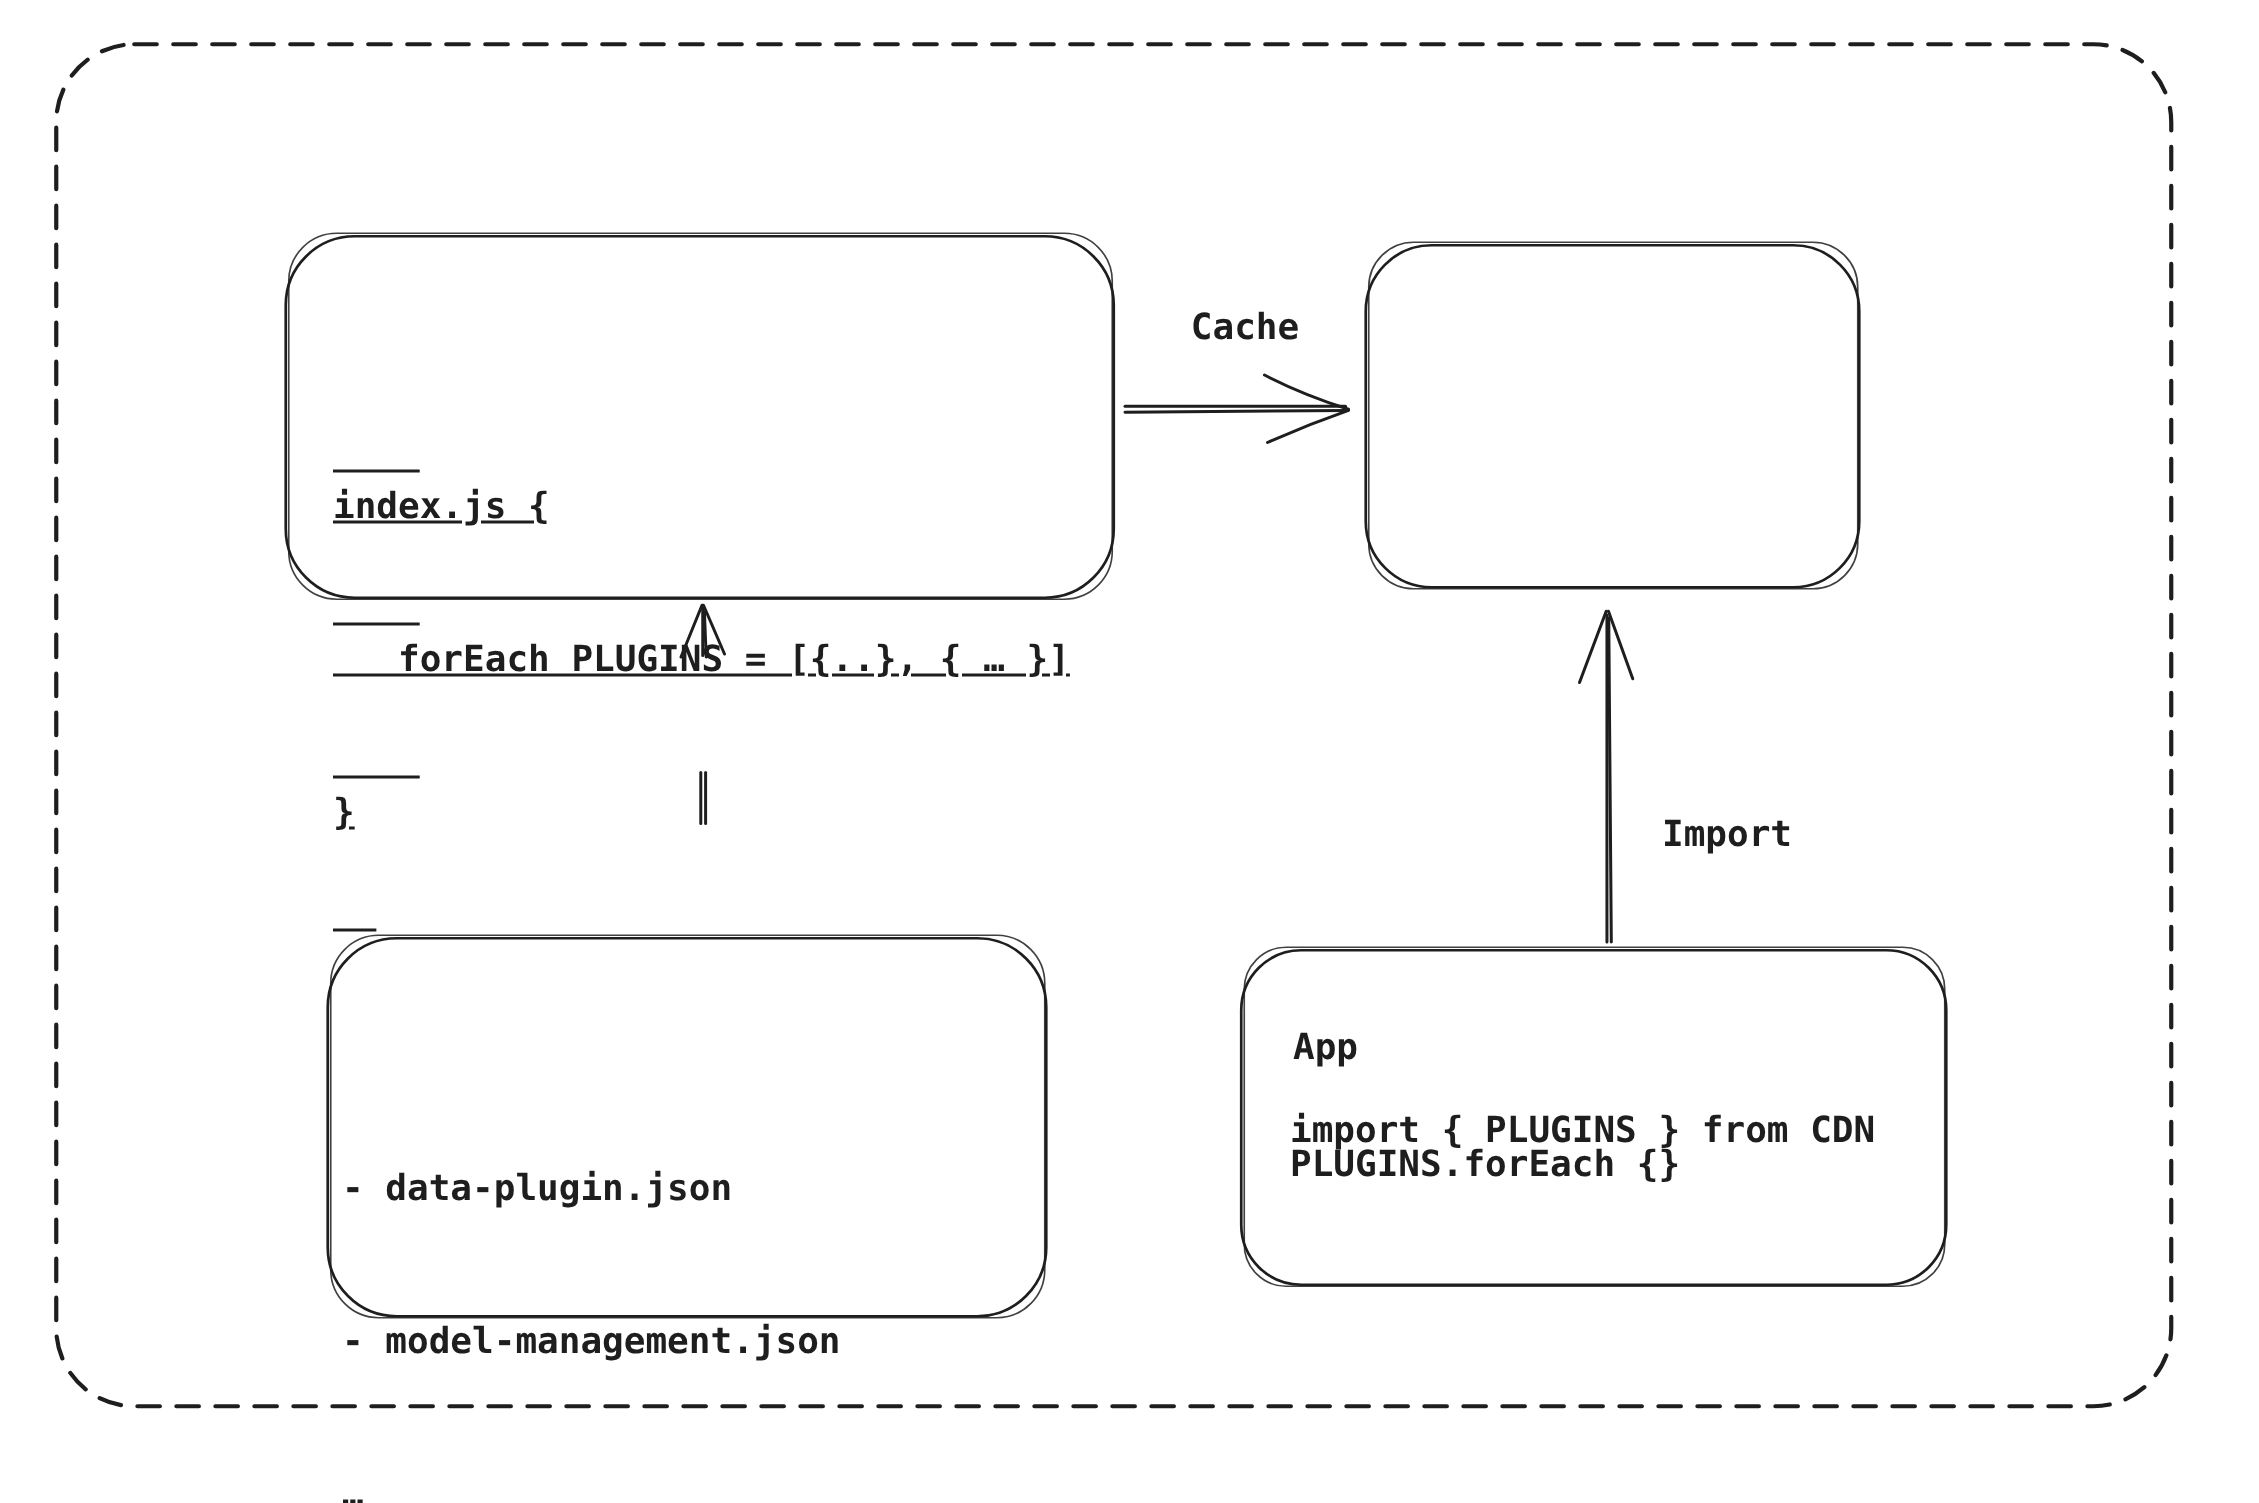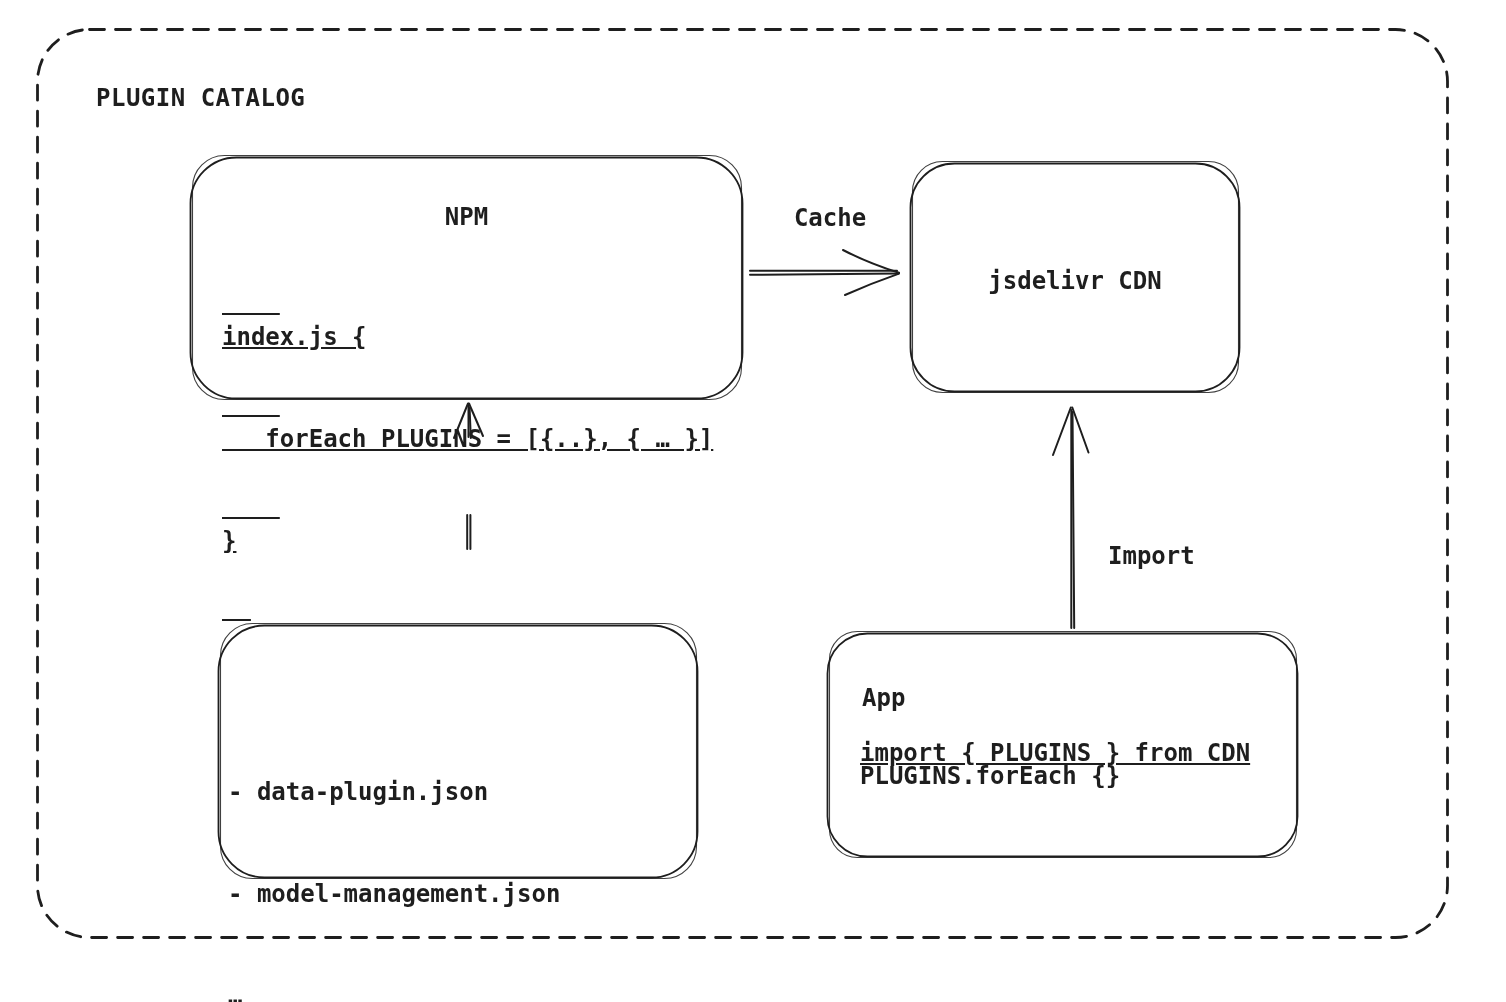--- a/index.html
+++ b/index.html
@@ -86,42 +86,39 @@
     </g>
 
     <g stroke-width="2">
       <path d="M1071.3 628 L1071.3 410"></path>
       <path d="M1074.2 628 L1072.5 412"></path>
       <path d="M1053 455 L1070.8 407.5"></path>
       <path d="M1088.5 452.5 L1072.3 407.5"></path>
     </g>
   </svg>
 
-  <div class="txt" style="left:96px; top:83px; letter-spacing:0.5px;">PLUGIN CATALOG</div>
 
-  <div class="txt center" style="left:190px; top:202px; width:553px;">NPM</div>
   <div class="txt code" style="left:222px; top:252px;text-decoration:underline;">
     <div>index.js {</div>
     <div>   forEach PLUGINS = [{..}, { … }]</div>
     <div>}</div>
   </div>
 
   <div class="txt center" style="left:760px; top:203px; width:140px;">Cache</div>
 
-  <div class="txt center" style="left:910px; top:266px; width:330px;">jsdelivr CDN</div>
 
   <div class="txt center" style="left:344px; top:450px; width:252px; line-height:33px;">
   </div>
 
 
   <div class="txt code" style="left:228px; top:707px; line-height:34px;">
     <div>- data-plugin.json</div>
     <div>- model-management.json</div>
     <div>…</div>
   </div>
 
   <div class="txt" style="left:1108px; top:541px;">Import</div>
 
   <div class="txt" style="left:862px; top:683px;">App</div>
-  <div class="txt" style="left:860px; top:738px;text-decoration:underline;">import { PLUGINS } from CDN</div>
+  <div class="txt" style="left:860px; top:738px;">import { PLUGINS } from CDN</div>
   <div class="txt" style="left:860px; top:761px;">PLUGINS.forEach {}</div>
 
 </div>
 
 </body></html>

